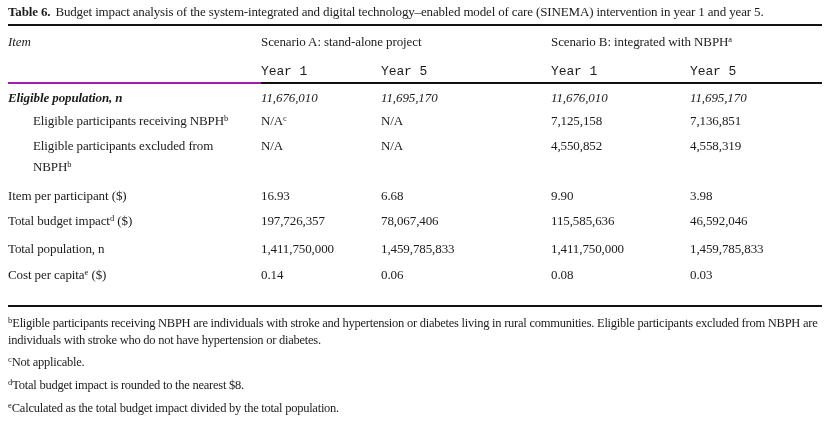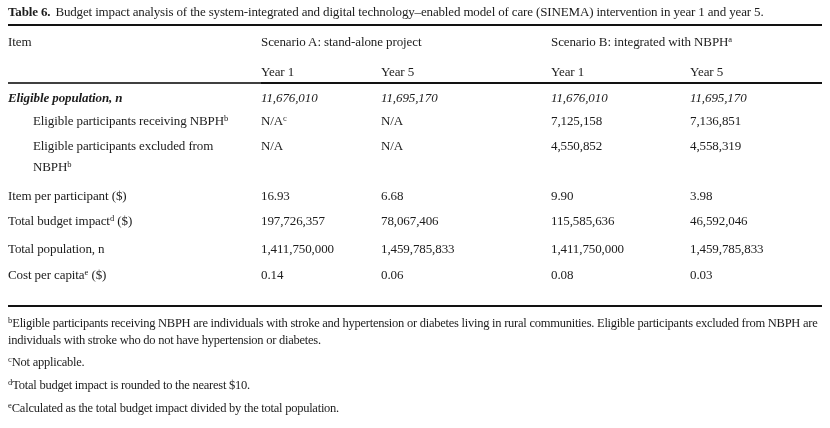--- a/index.html
+++ b/index.html
@@ -51,24 +51,26 @@
     padding: 0;
     vertical-align: top;
     line-height: 15px;
     white-space: nowrap;
   }
   thead tr.group-row th { padding-top: 8px; }
   thead tr.year-row th {
     padding-top: 13px;
     padding-bottom: 3px;
     border-bottom: 2px solid #121212;
+    font-family: Liberation Mono, monospace;
   }
   thead th.item-h {
     padding-top: 8px;
-    border-bottom: 2px solid #404040;
+    border-bottom: 2px solid #a21caf;
+    font-style: italic;
   }
   tbody tr.r0 td { padding-top: 6px; font-style: italic; }
   tbody tr.r1 td { padding-top: 8px; }
   tbody tr.r2 td { padding-top: 8px; }
   tbody tr.r3 td { padding-top: 12px; }
   tbody tr.r4 td { padding-top: 10px; }
   tbody tr.r5 td { padding-top: 11px; }
   tbody tr.r6 td { padding-top: 11px; }
   td.item.indent { padding-left: 25px; }
   tr.r0 td.item { font-weight: bold; }
@@ -182,17 +184,17 @@
       </tr>
 
     </tbody>
   </table>
 
   <div class="rule rule-bottom"></div>
 
   <div class="footnotes">
     <div class="footnote"><span class="sup">b</span><span>Eligible participants receiving NBPH are individuals with stroke and hypertension or diabetes living in rural communities. Eligible participants excluded from NBPH are individuals with stroke who do not have hypertension or diabetes.</span></div>
     <div class="footnote"><span class="sup">c</span><span>Not applicable.</span></div>
-    <div class="footnote"><span class="sup">d</span><span>Total budget impact is rounded to the nearest $10.</span></div>
+    <div class="footnote"><span class="sup">d</span><span>Total budget impact is rounded to the nearest $8.</span></div>
     <div class="footnote"><span class="sup">e</span><span>Calculated as the total budget impact divided by the total population.</span></div>
   </div>
 
 </div>
 
 </body></html>

